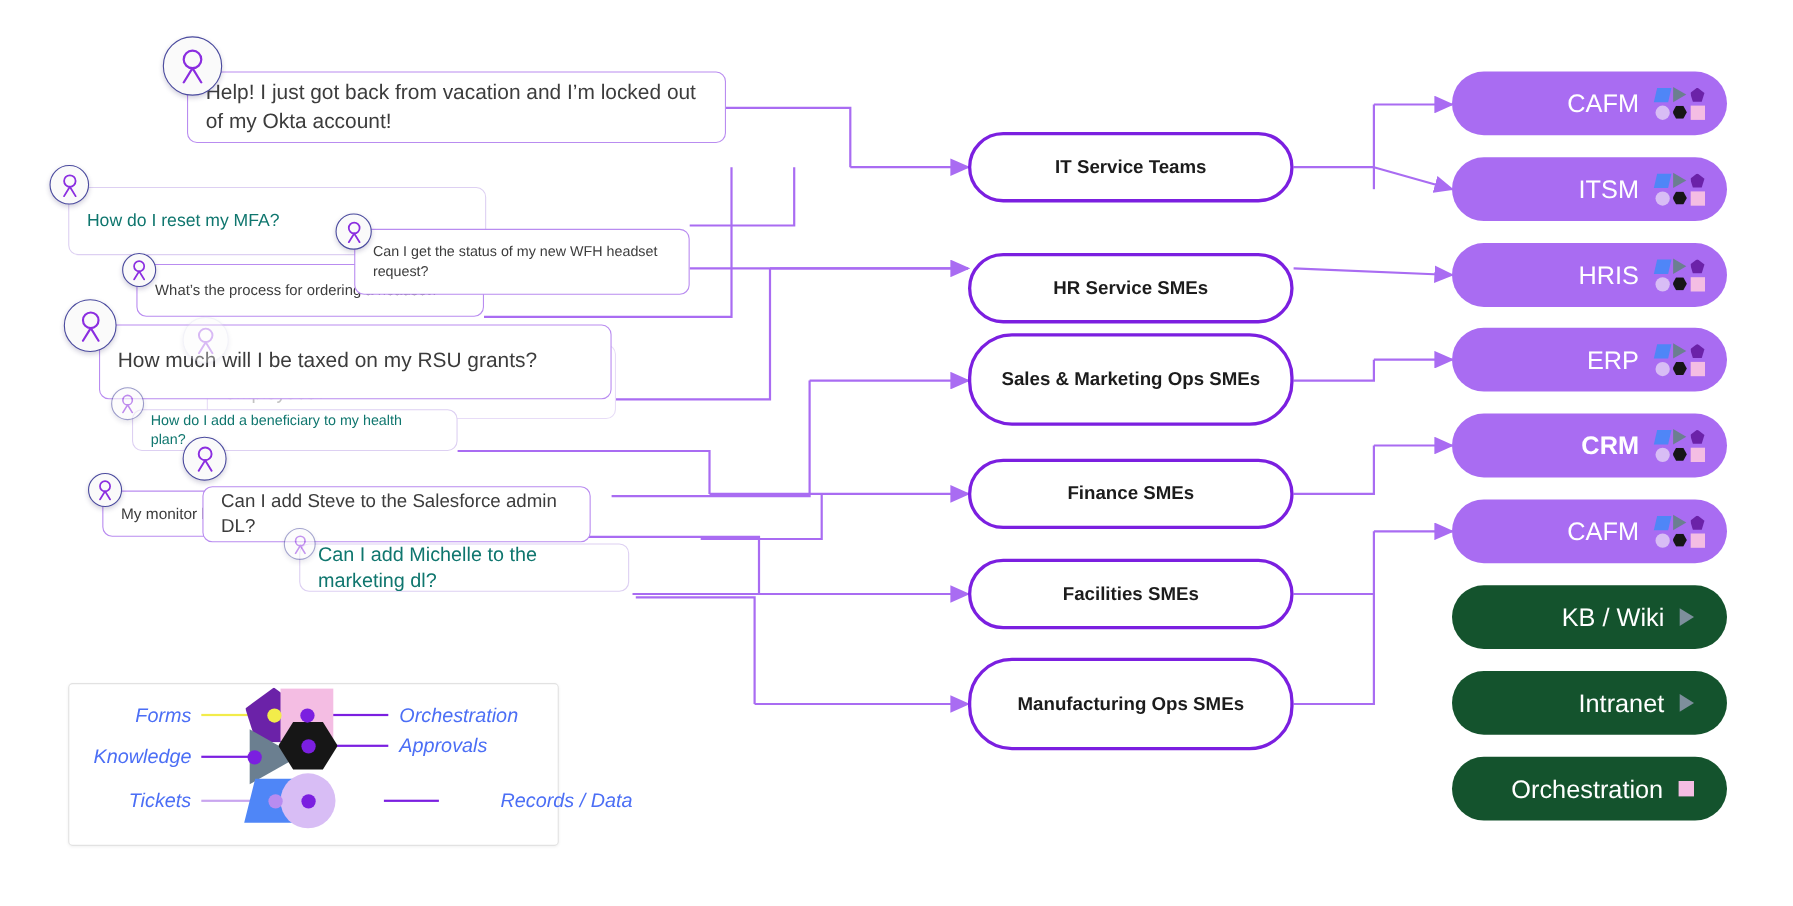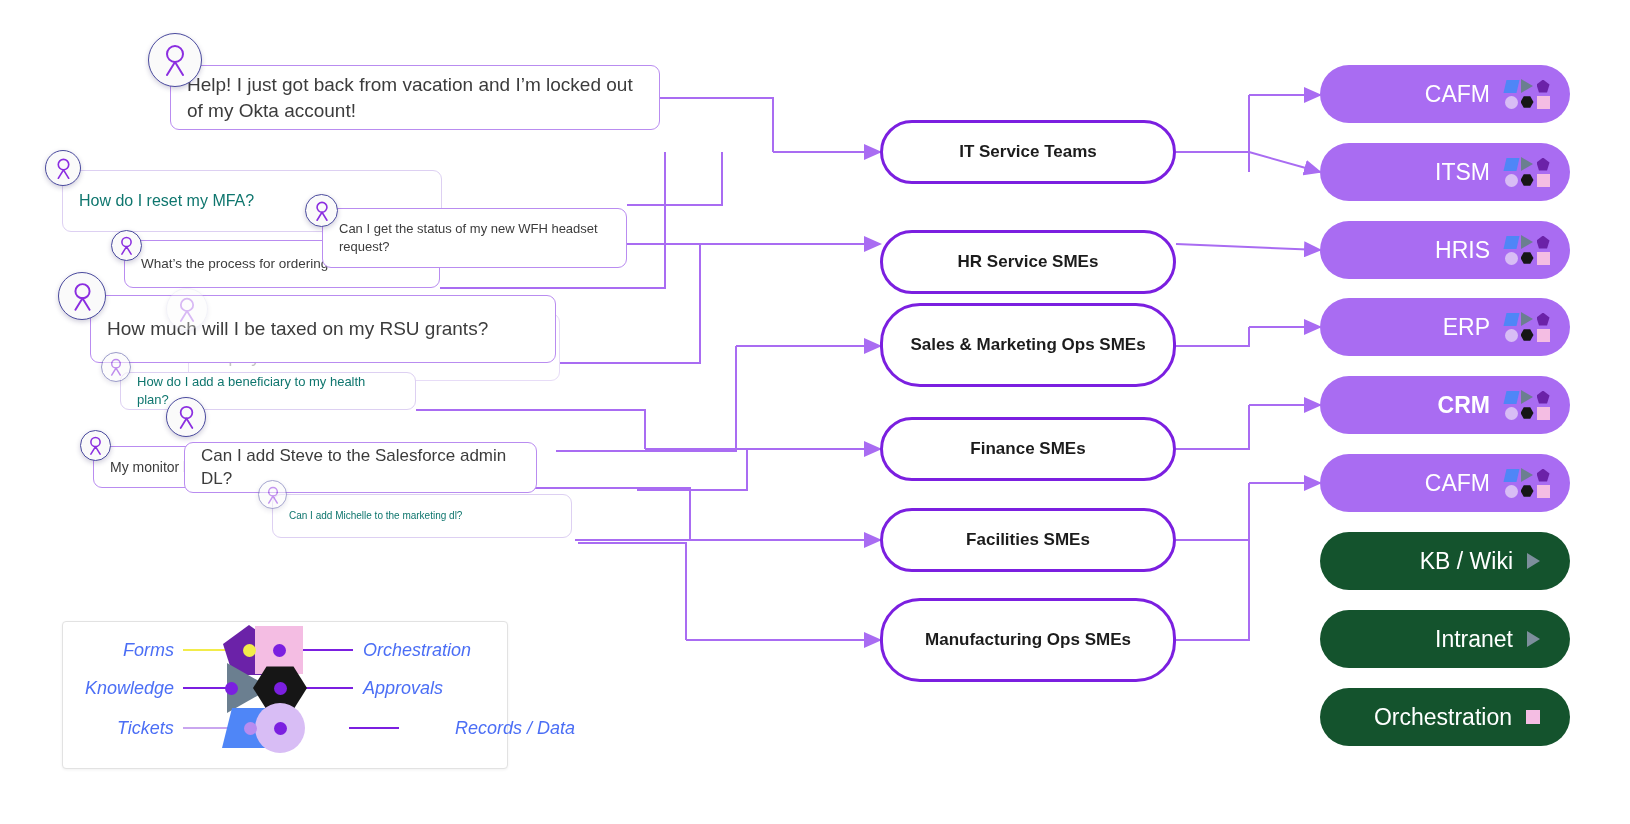--- a/index.html
+++ b/index.html
@@ -250,21 +250,21 @@
   </div>
 
   <div class="bubble" style="left:184px;top:416px;width:353px;height:51px;font-size:17px;z-index:23;margin-top:26px;">
     <span>Can I add Steve to the Salesforce admin DL?</span>
   </div>
 
   <div class="bubble" style="left:93px;top:446px;width:292px;height:42px;font-size:14px;z-index:19;">
     <span>My monitor broke</span>
   </div>
 
-  <div class="bubble dim" style="left:272px;top:494px;width:300px;height:44px;font-size:10px;z-index:19;">
+  <div class="bubble dim" style="left:272px;top:494px;width:300px;height:44px;font-size:18px;z-index:19;">
     <span>Can I add Michelle to the marketing dl?</span>
   </div>
 
   <div class="teambox" style="left:880px;top:120px;width:296px;height:64px;">
     <span>IT Service Teams</span>
   </div>
   <div class="teambox" style="left:880px;top:212px;width:296px;height:64px;margin-top:18px;">
     <span>HR Service SMEs</span>
   </div>
   <div class="teambox" style="left:880px;top:303px;width:296px;height:84px;">
@@ -398,21 +398,21 @@
 
     <div class="lg-row" style="left:192px;top:8px;">
       <span class="lg-shape">
         <span class="lg-sq"></span>
         <span class="lg-dot"></span>
       </span>
       <span class="lg-line" style="width:52px;background:#7b1fe0;margin-left:-2px;"></span>
       <span class="lg-text" style="margin-left:10px;">Orchestration</span>
     </div>
 
-    <div class="lg-row" style="left:190px;top:46px;text-align:center;">
+    <div class="lg-row" style="left:190px;top:36px;text-align:center;">
       <span class="lg-shape">
         <span class="lg-hex"></span>
         <span class="lg-dot"></span>
       </span>
       <span class="lg-line" style="width:48px;background:#7b1fe0;margin-left:-2px;"></span>
       <span class="lg-text" style="margin-left:10px;">Approvals</span>
     </div>
 
     <div class="lg-row" style="left:192px;top:86px;gap:46px;">
       <span class="lg-shape">

